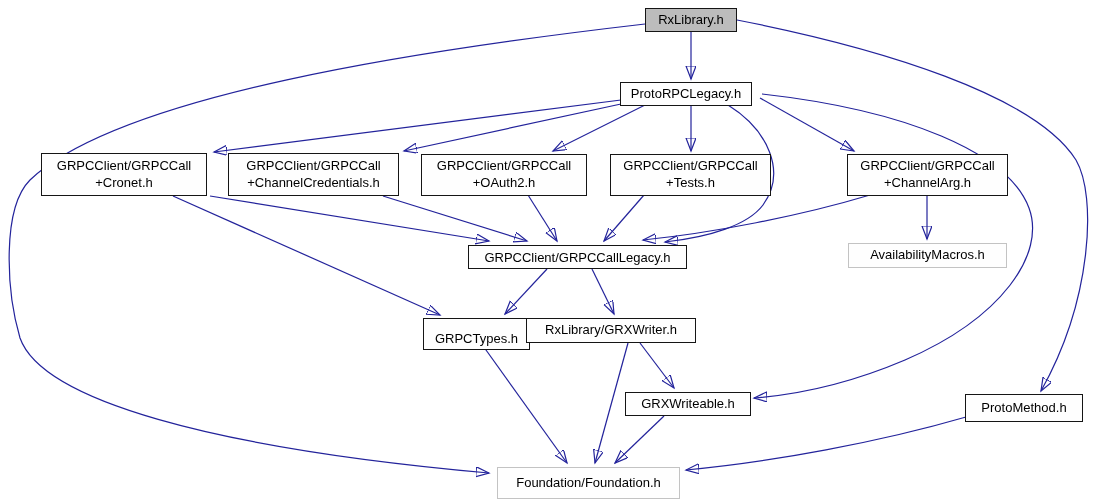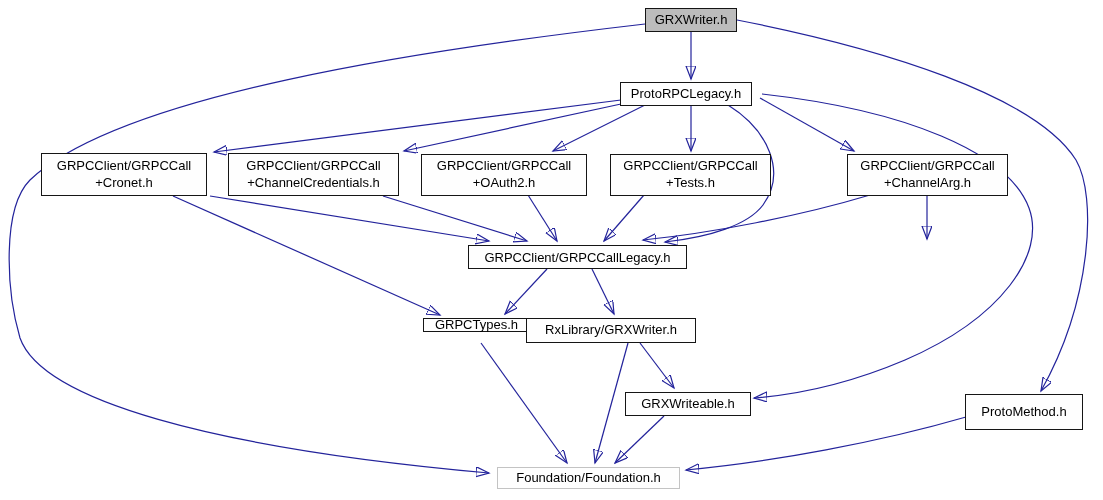--- a/index.html
+++ b/index.html
@@ -59,21 +59,21 @@
     <path marker-end="url(#arrow)" d="M547,269 L505,314"></path>
     <path marker-end="url(#arrow)" d="M592,269 L614,314"></path>
     <path marker-end="url(#arrow)" d="M481,343 L567,463"></path>
     <path marker-end="url(#arrow)" d="M640,343 L674,388"></path>
     <path marker-end="url(#arrow)" d="M628,343 L595,463"></path>
     <path marker-end="url(#arrow)" d="M664,416 L615,463"></path>
     <path marker-end="url(#arrow)" d="M966,417 C880,442 772,462 686,470"></path>
   </svg>
 
   <div class="node root" style="left:645px;top:8px;width:92px;height:24px;">
-    <span>GRXWriter.h</span>
+    <span>RxLibrary.h</span>
   </div>
 
   <div class="node" style="left:620px;top:82px;width:132px;height:24px;">
     <span>ProtoRPCLegacy.h</span>
   </div>
 
   <div class="node" style="left:41px;top:153px;width:166px;height:43px;">
     <span>GRPCClient/GRPCCall
 +Cronet.h</span>
   </div>
@@ -95,34 +95,37 @@
 
   <div class="node" style="left:847px;top:154px;width:161px;height:42px;">
     <span>GRPCClient/GRPCCall
 +ChannelArg.h</span>
   </div>
 
   <div class="node" style="left:468px;top:245px;width:219px;height:24px;align-items:flex-end;">
     <span>GRPCClient/GRPCCallLegacy.h</span>
   </div>
 
+  <div class="node ext" style="left:848px;top:243px;width:159px;height:25px;">
+    <span>AvailabilityMacros.h</span>
+  </div>
 
-  <div class="node" style="left:423px;top:318px;width:107px;height:14px;">
+  <div class="node" style="left:423px;top:318px;width:107px;height:32px;align-items:flex-end;">
     <span>GRPCTypes.h</span>
   </div>
 
   <div class="node" style="left:526px;top:318px;width:170px;height:25px;">
     <span>RxLibrary/GRXWriter.h</span>
   </div>
 
   <div class="node" style="left:625px;top:392px;width:126px;height:24px;">
     <span>GRXWriteable.h</span>
   </div>
 
-  <div class="node" style="left:965px;top:394px;width:118px;height:36px;">
+  <div class="node" style="left:965px;top:394px;width:118px;height:28px;">
     <span>ProtoMethod.h</span>
   </div>
 
-  <div class="node ext" style="left:497px;top:467px;width:183px;height:22px;">
+  <div class="node ext" style="left:497px;top:467px;width:183px;height:32px;">
     <span>Foundation/Foundation.h</span>
   </div>
 
 </div>
 
 </body></html>

